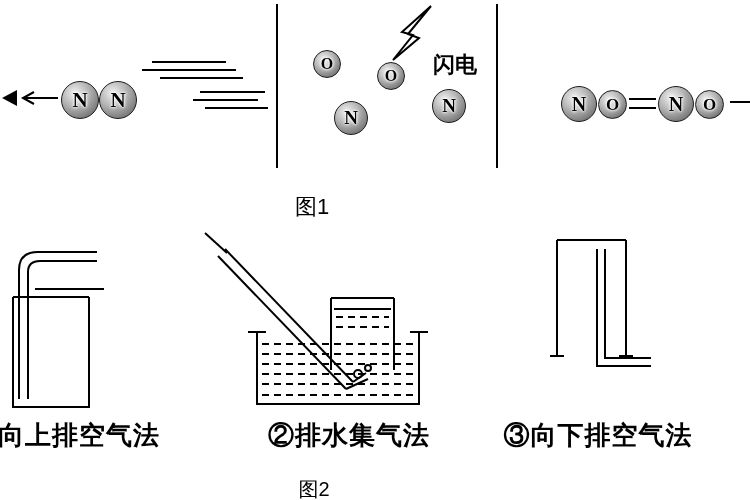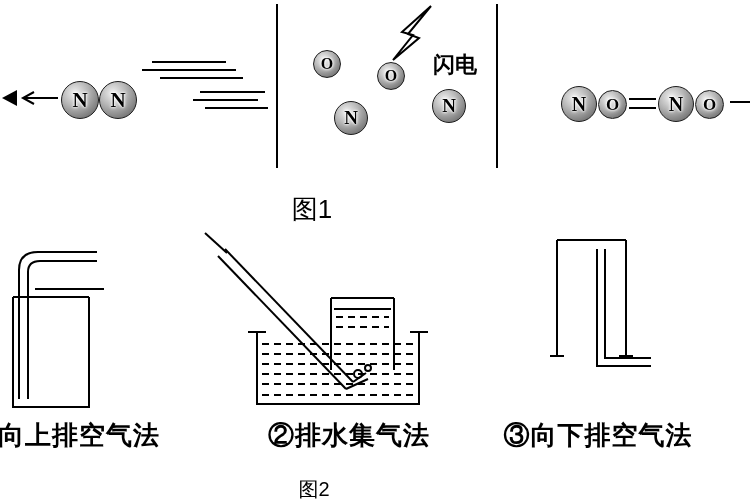--- a/index.html
+++ b/index.html
@@ -12,21 +12,21 @@
     stroke:#000;stroke-width:2;fill:none;
   }
   .atom{
     position:absolute;border-radius:50%;
     display:flex;align-items:center;justify-content:center;
     font-family:"Liberation Serif",serif;font-weight:bold;color:#000;
     text-shadow:0 0 2px #fff,0 0 3px #fff,0 0 4px #fff;
     background:radial-gradient(circle at 36% 30%, #efefef 0%, #b5b5b5 40%, #787878 78%, #5d5d5d 100%);
     border:1px solid #1c1c1c;box-sizing:border-box;
   }
-  .cap{position:absolute;text-align:center;font-size:26px;}
+  .cap{position:absolute;text-align:center;font-size:22px;}
   .label{position:absolute;font-weight:600;font-size:26px;letter-spacing:1px;white-space:nowrap;}
   .lightning-text{position:absolute;font-weight:600;font-size:22px;}
 </style>
 </head>
 <body>
 
 <div class="stage">
 
   <svg class="canvas" width="750" height="500" viewBox="0 0 750 500">
 

